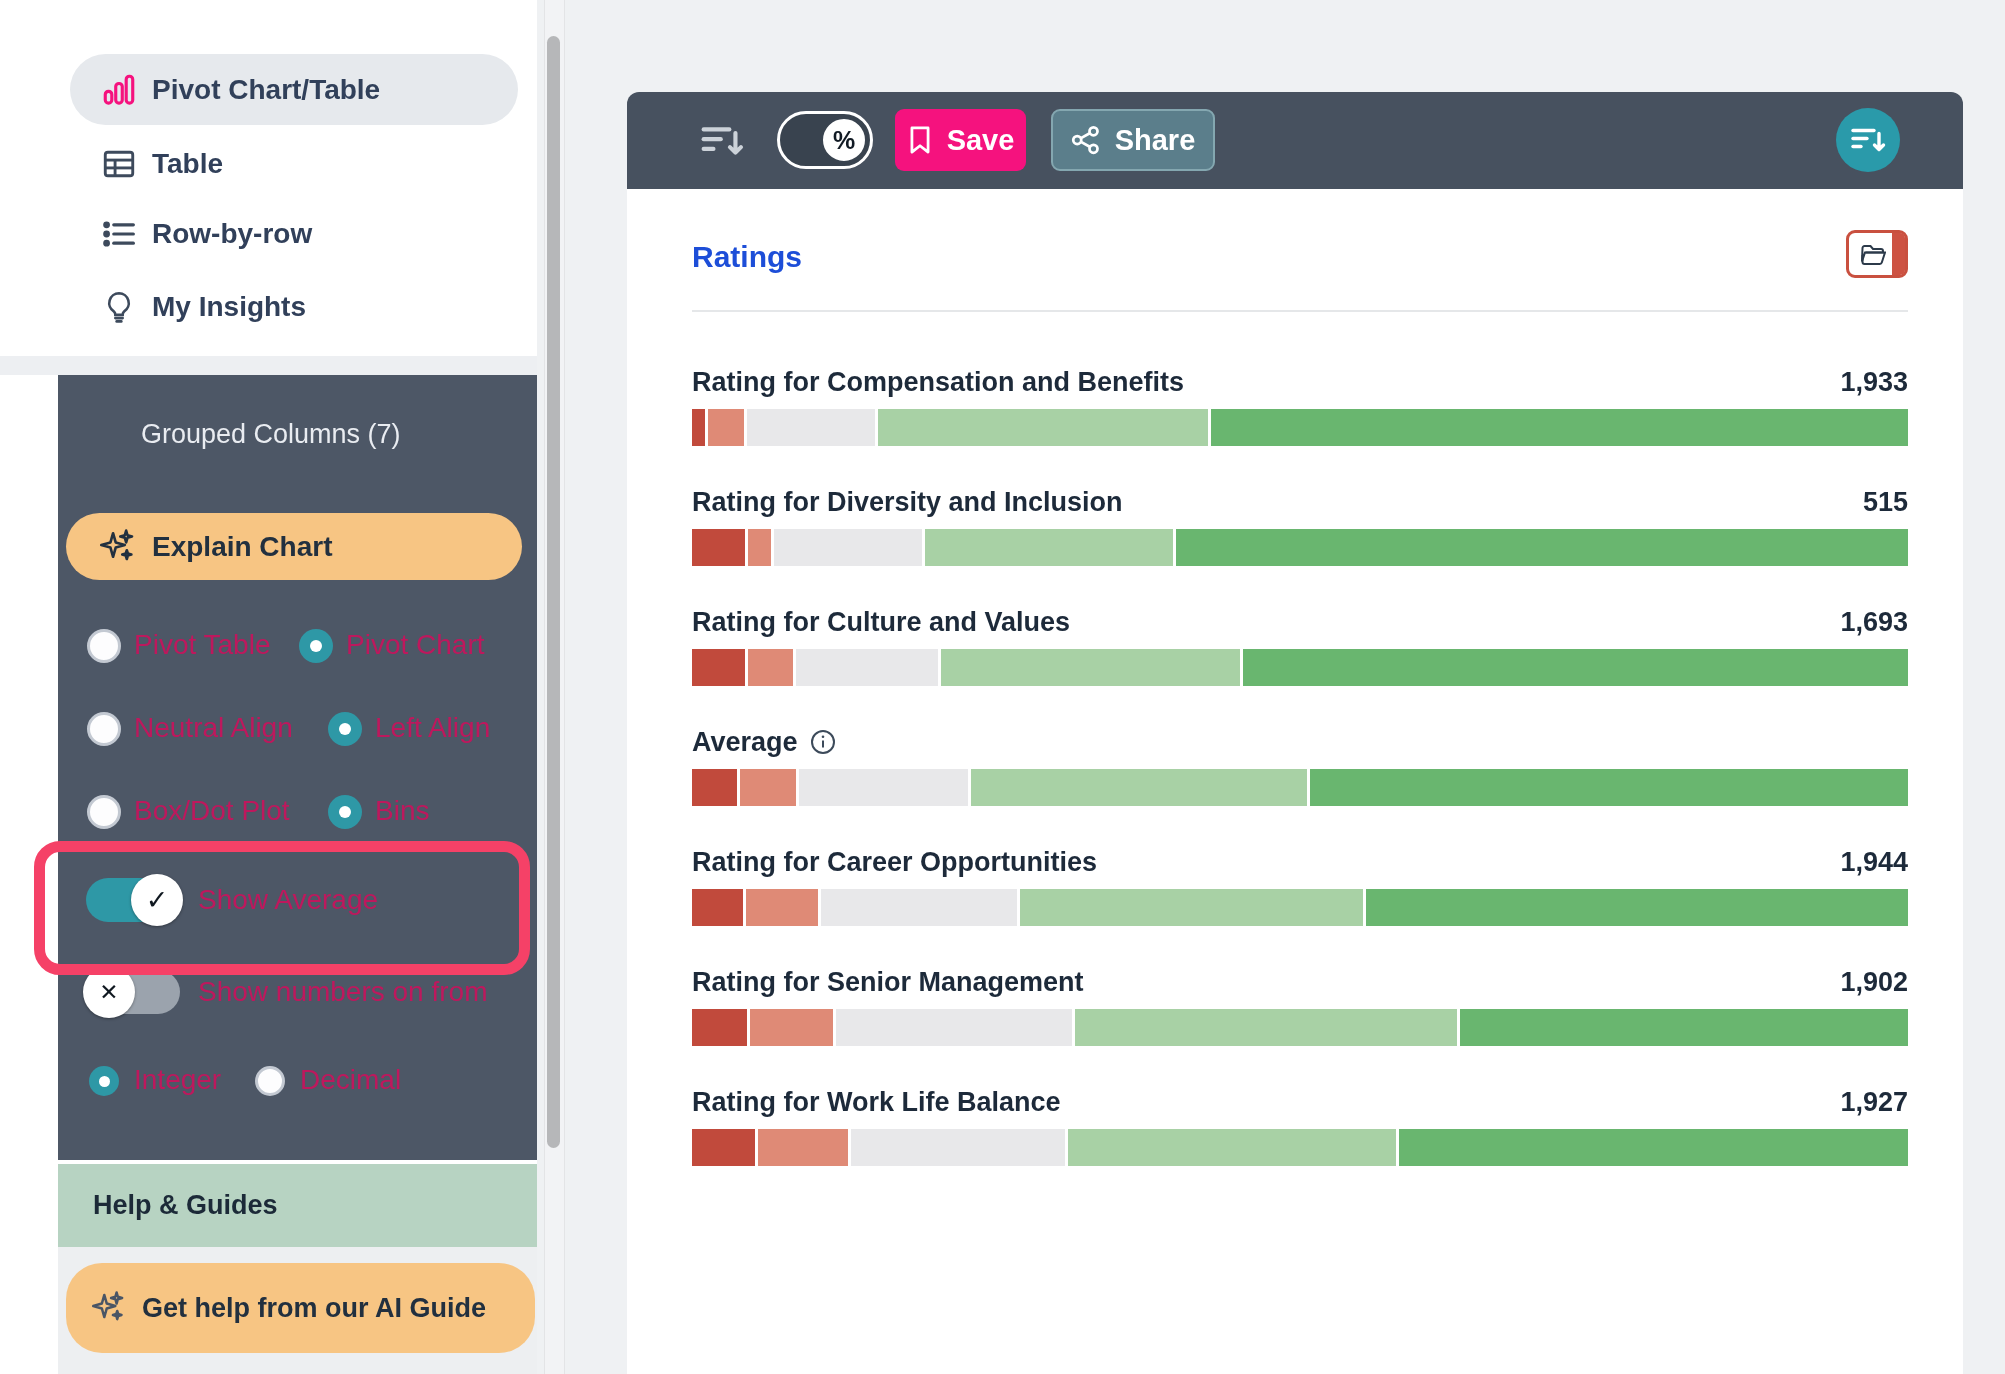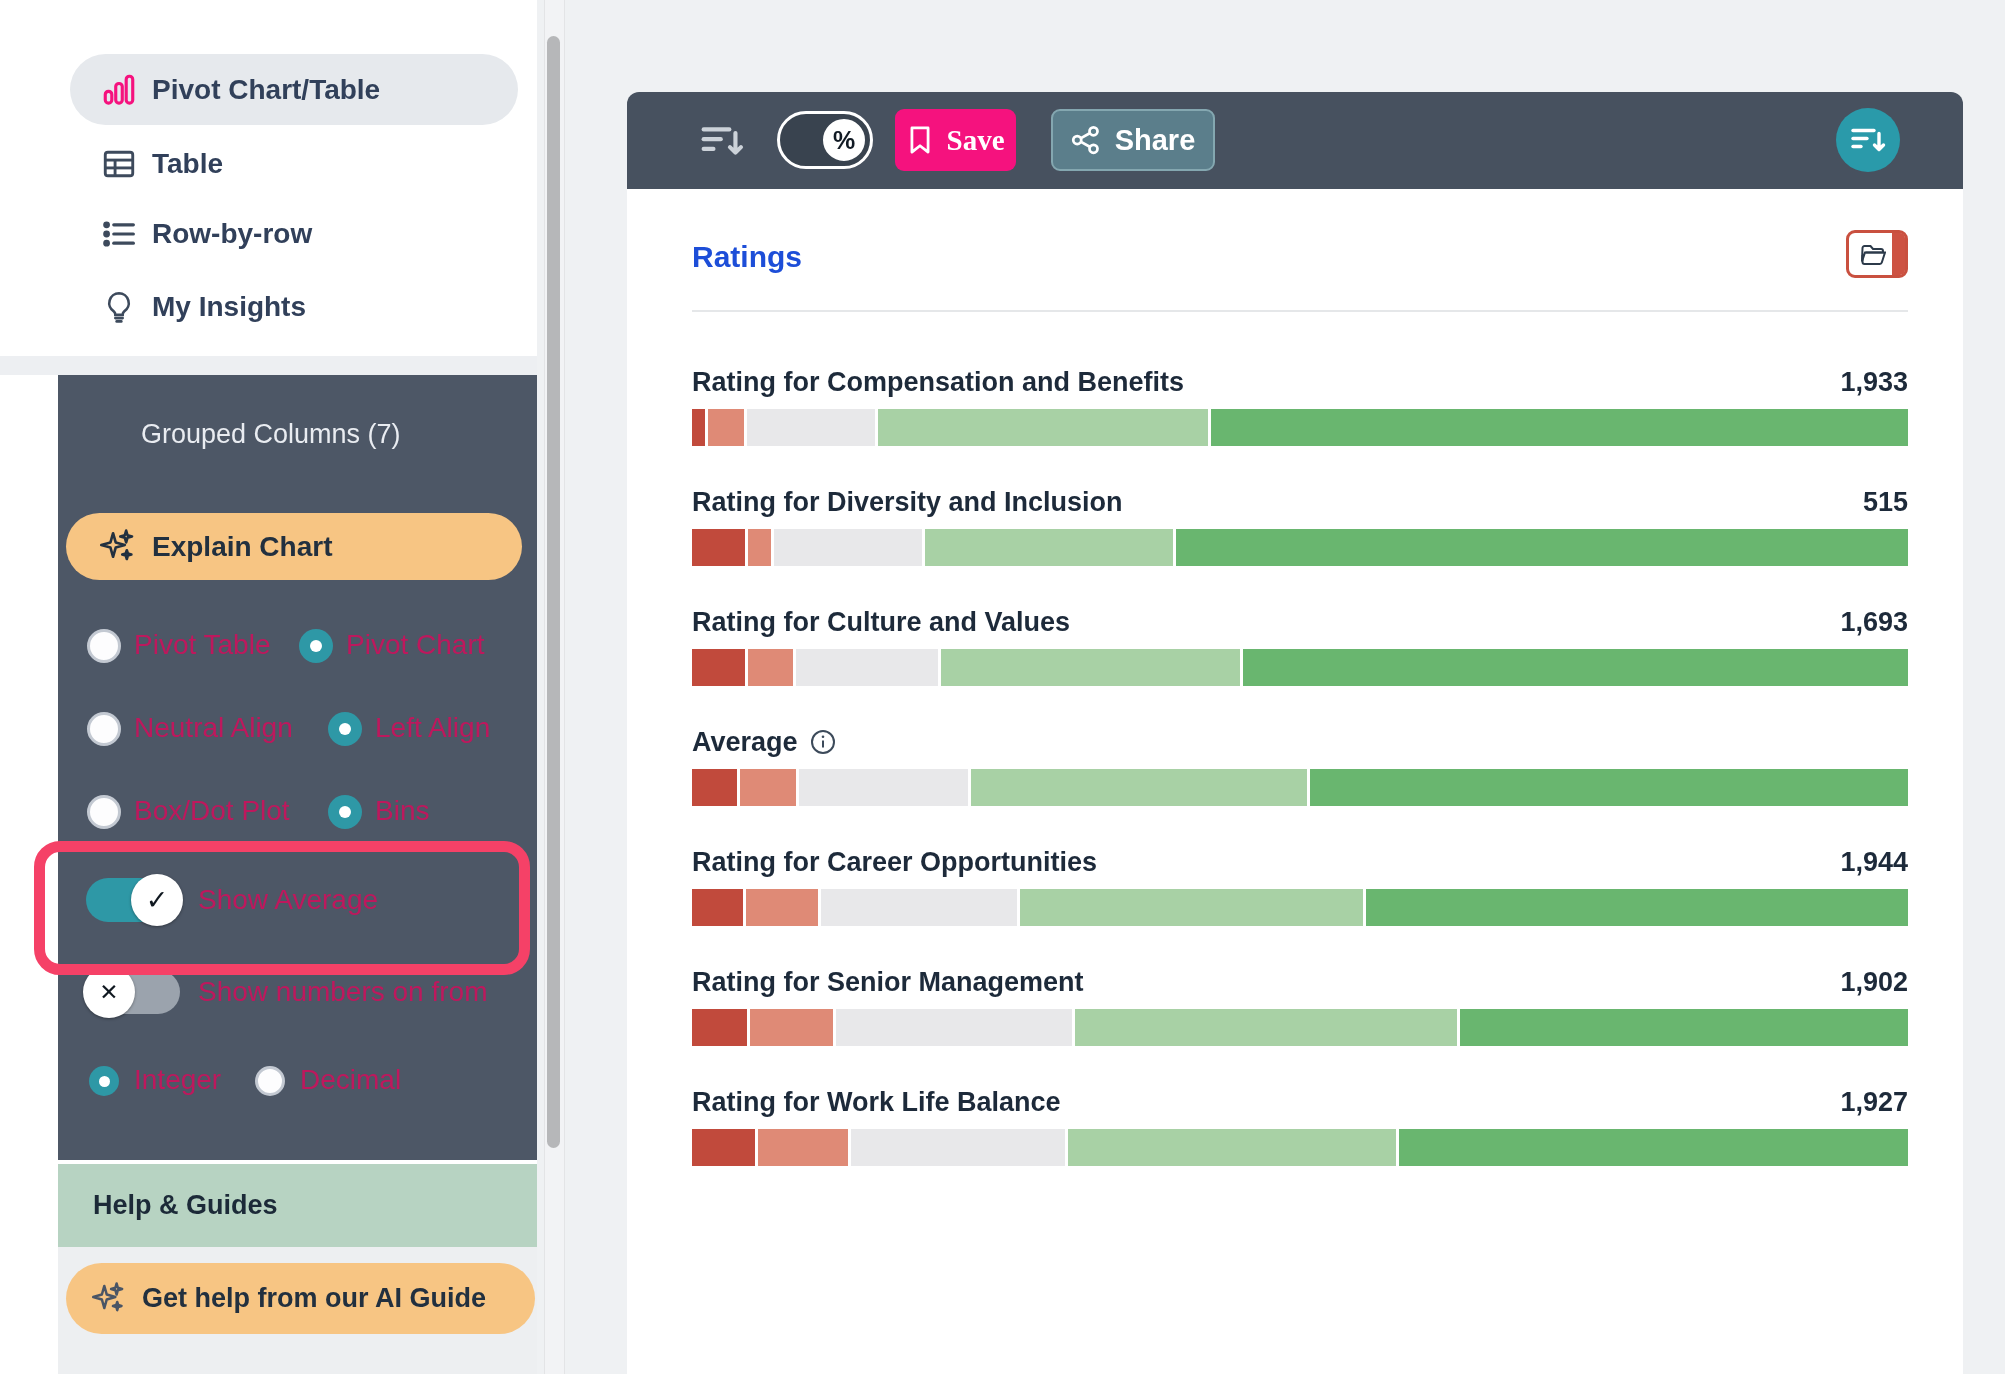--- a/index.html
+++ b/index.html
@@ -43,37 +43,37 @@
   #toggle-average .toggle-knob{right:-3px;font-size:27px;}
   #toggle-numbers{background:#9ba3ad;}
   #toggle-numbers .toggle-knob{left:-3px;font-size:23px;}
 
   #annotation-rect{left:34px;top:841px;width:474px;height:112px;border:11px solid #f54167;border-radius:26px;z-index:6;pointer-events:none;}
 
   
   #help-band{left:58px;top:1164px;width:479px;height:83px;background:#b7d3c2;display:flex;align-items:center;}
   #help-band span{margin-left:35px;font-size:27px;font-weight:600;color:#1c2a38;}
   #bottom-section{left:58px;top:1247px;width:479px;height:127px;background:#edeff1;}
-  #ai-pill{left:66px;top:1263px;width:469px;height:71px;}
+  #ai-pill{left:66px;top:1263px;width:469px;height:90px;}
   #ai-pill .pill-label{font-size:27px;}
 
   
   #scroll-track{left:544px;top:0;width:19px;height:1374px;background:#f2f3f5;border-left:1px solid #e3e4e6;border-right:1px solid #e3e4e6;}
   #scroll-thumb{left:547px;top:36px;width:13px;height:1112px;border-radius:7px;background:#b6b7b9;}
 
   
   #main-white{left:627px;top:189px;width:1336px;height:1185px;background:#ffffff;}
   #toolbar{left:627px;top:92px;width:1336px;height:97px;background:#47515f;border-radius:12px 12px 0 0;}
   #sort-icon-left{left:700px;top:122px;}
   #percent-toggle{left:777px;top:111px;width:96px;height:58px;border-radius:29px;background:#39434f;border:3px solid #ffffff;box-sizing:border-box;}
   #percent-knob{position:absolute;right:2px;top:2px;width:48px;height:48px;border-radius:50%;background:#ffffff;border:3px solid #39434f;box-sizing:border-box;
     display:flex;align-items:center;justify-content:center;font-size:25px;font-weight:700;color:#111a24;}
   .tb-btn{position:absolute;top:109px;height:62px;border-radius:9px;display:flex;align-items:center;justify-content:center;gap:14px;
     color:#ffffff;font-size:29px;font-weight:600;cursor:pointer;box-sizing:border-box;}
-  #save-btn{left:895px;width:121px;background:#f5127e;font-family:Liberation Serif, serif;}
+  #save-btn{left:895px;width:131px;background:#f5127e;}
   #share-btn{left:1051px;width:164px;background:#5b7e8b;border:2px solid #84a7b0;}
   #sort-circle{left:1836px;top:108px;width:64px;height:64px;border-radius:50%;background:#2a9aaa;display:flex;align-items:center;justify-content:center;}
 
   #chart-title{left:692px;top:240px;font-size:30px;font-weight:700;color:#1d4ed8;}
   #folder-btn{left:1846px;top:230px;width:62px;height:48px;background:#ffffff;border:3px solid #c9503f;border-radius:9px;box-sizing:border-box;display:flex;align-items:center;}
   #folder-btn .red-strip{position:absolute;right:0;top:0;width:13px;height:100%;background:#cd5242;border-radius:0 5px 5px 0;}
   #folder-btn svg{margin-left:11px;}
   #chart-divider{left:692px;top:310px;width:1216px;height:2px;background:#e5e7e9;}
 
   #rows-container{left:692px;top:340px;width:1216px;}

